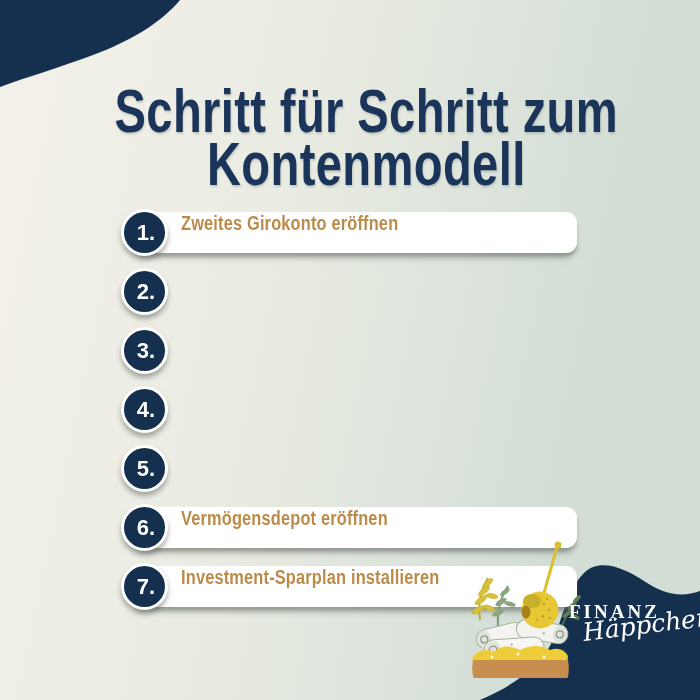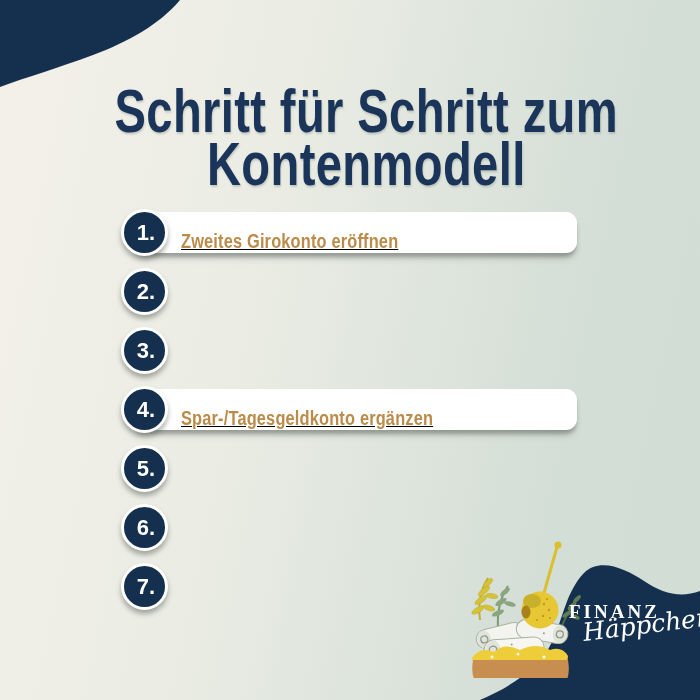--- a/index.html
+++ b/index.html
@@ -18,21 +18,21 @@
     position:absolute;top:84px;left:16px;width:700px;text-align:center;z-index:2;
     color:var(--title-navy);font-weight:bold;font-size:62px;line-height:53px;
   }
   .title-inner{display:inline-block;transform:scaleX(0.76);transform-origin:50% 0;
     text-shadow:1px 2px 2px rgba(130,140,132,0.35);letter-spacing:0.5px;}
   
   .step{position:absolute;left:0;width:700px;height:41px;z-index:3;}
   .pill{
     position:absolute;left:133px;top:0;width:444px;height:41px;background:var(--pill);
     border-radius:11px;box-shadow:0 5px 4px -1px rgba(104,112,102,0.55),0 8px 8px -4px rgba(104,112,102,0.25);
-    display:flex;align-items:flex-end;padding-left:48px;box-sizing:border-box;text-decoration:underline;
+    display:flex;align-items:flex-start;padding-left:48px;box-sizing:border-box;
   }
   .step-text{
     display:inline-block;white-space:nowrap;color:var(--gold);
     font-size:19.5px;font-weight:bold;letter-spacing:0.2px;
     transform:scaleX(0.84);transform-origin:0 50%;
   }
   .badge{
     position:absolute;left:121px;top:-3px;width:41px;height:41px;background:var(--navy);
     border:3px solid #ffffff;border-radius:50%;display:flex;align-items:center;justify-content:center;
     box-shadow:0 4px 5px rgba(90,97,90,0.5);
@@ -79,38 +79,41 @@
     <div class="badge">
       <span class="badge-num">2.</span>
     </div>
   </div>
   <div class="step" style="top:330px">
     <div class="badge">
       <span class="badge-num">3.</span>
     </div>
   </div>
   <div class="step" style="top:389px">
-    <div class="pill">
-      <span class="step-text">Spar-/Tagesgeldkonto ergänzen</span>
-    </div>
     <div class="badge">
       <span class="badge-num">4.</span>
     </div>
   </div>
   <div class="step" style="top:448px">
     <div class="badge">
       <span class="badge-num">5.</span>
     </div>
   </div>
   <div class="step" style="top:507px">
+    <div class="pill">
+      <span class="step-text">Vermögensdepot eröffnen</span>
+    </div>
     <div class="badge">
       <span class="badge-num">6.</span>
     </div>
   </div>
   <div class="step" style="top:566px">
+    <div class="pill">
+      <span class="step-text">Investment-Sparplan installieren</span>
+    </div>
     <div class="badge">
       <span class="badge-num">7.</span>
     </div>
   </div>
 
   <svg class="canape" width="160" height="140" viewBox="0 0 160 140" aria-hidden="true">
 
     <line x1="117" y1="9" x2="102" y2="62" stroke="#dcbf2e" stroke-width="3" stroke-linecap="round"></line>
     <circle cx="118" cy="7" r="3.5" fill="#dcbf2e"></circle>
 

